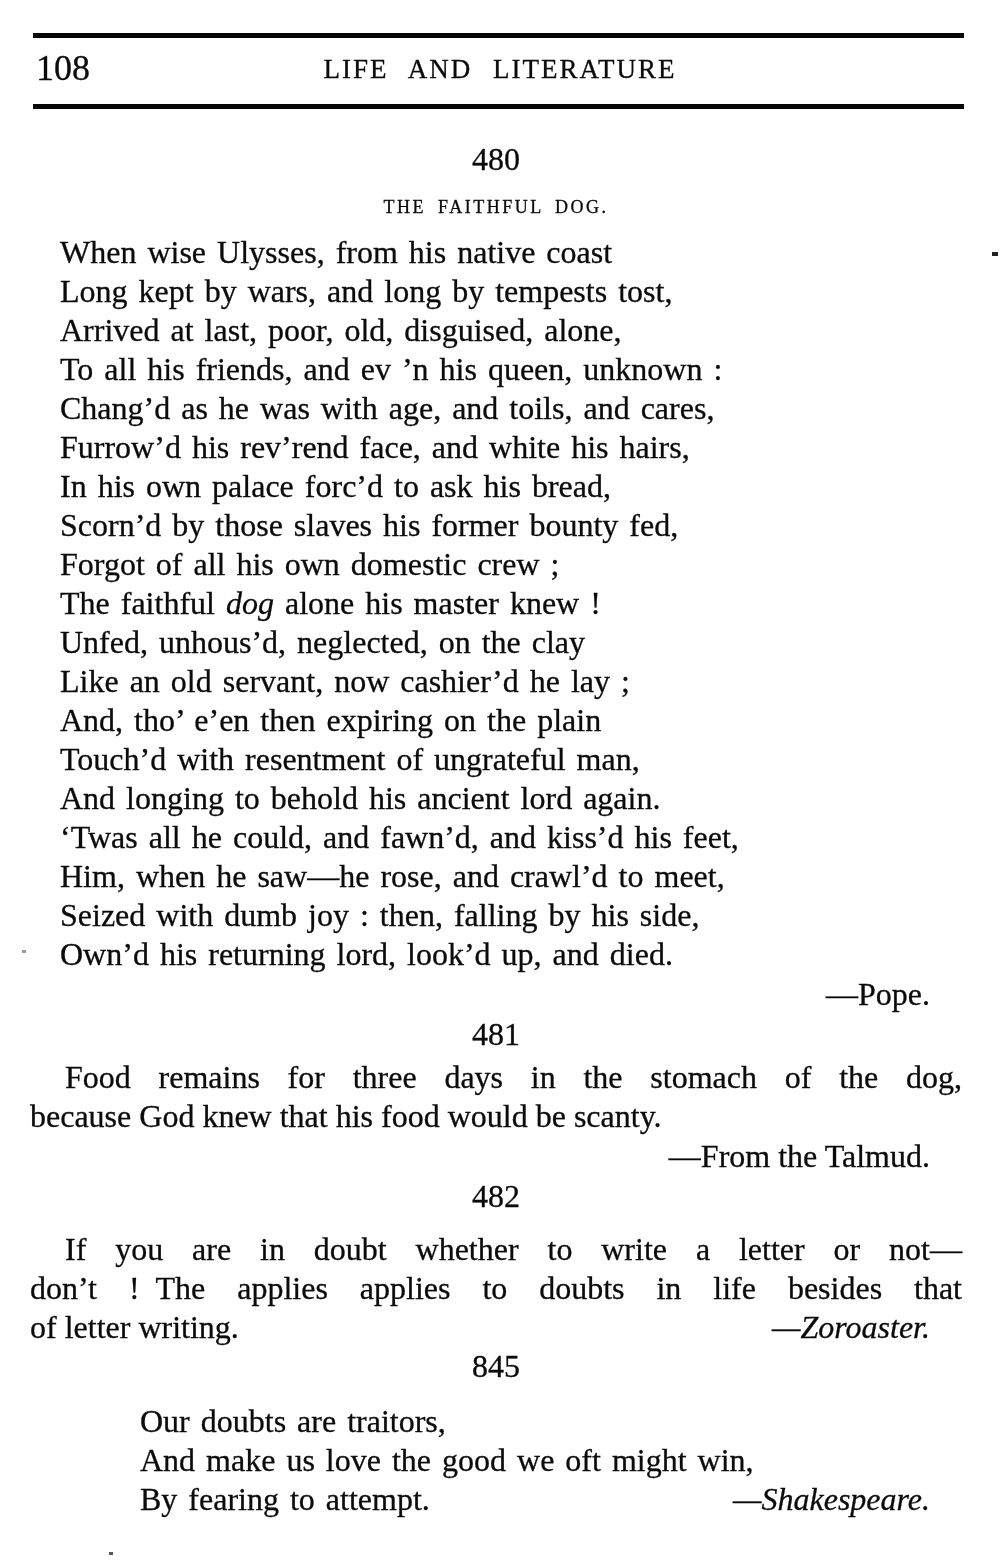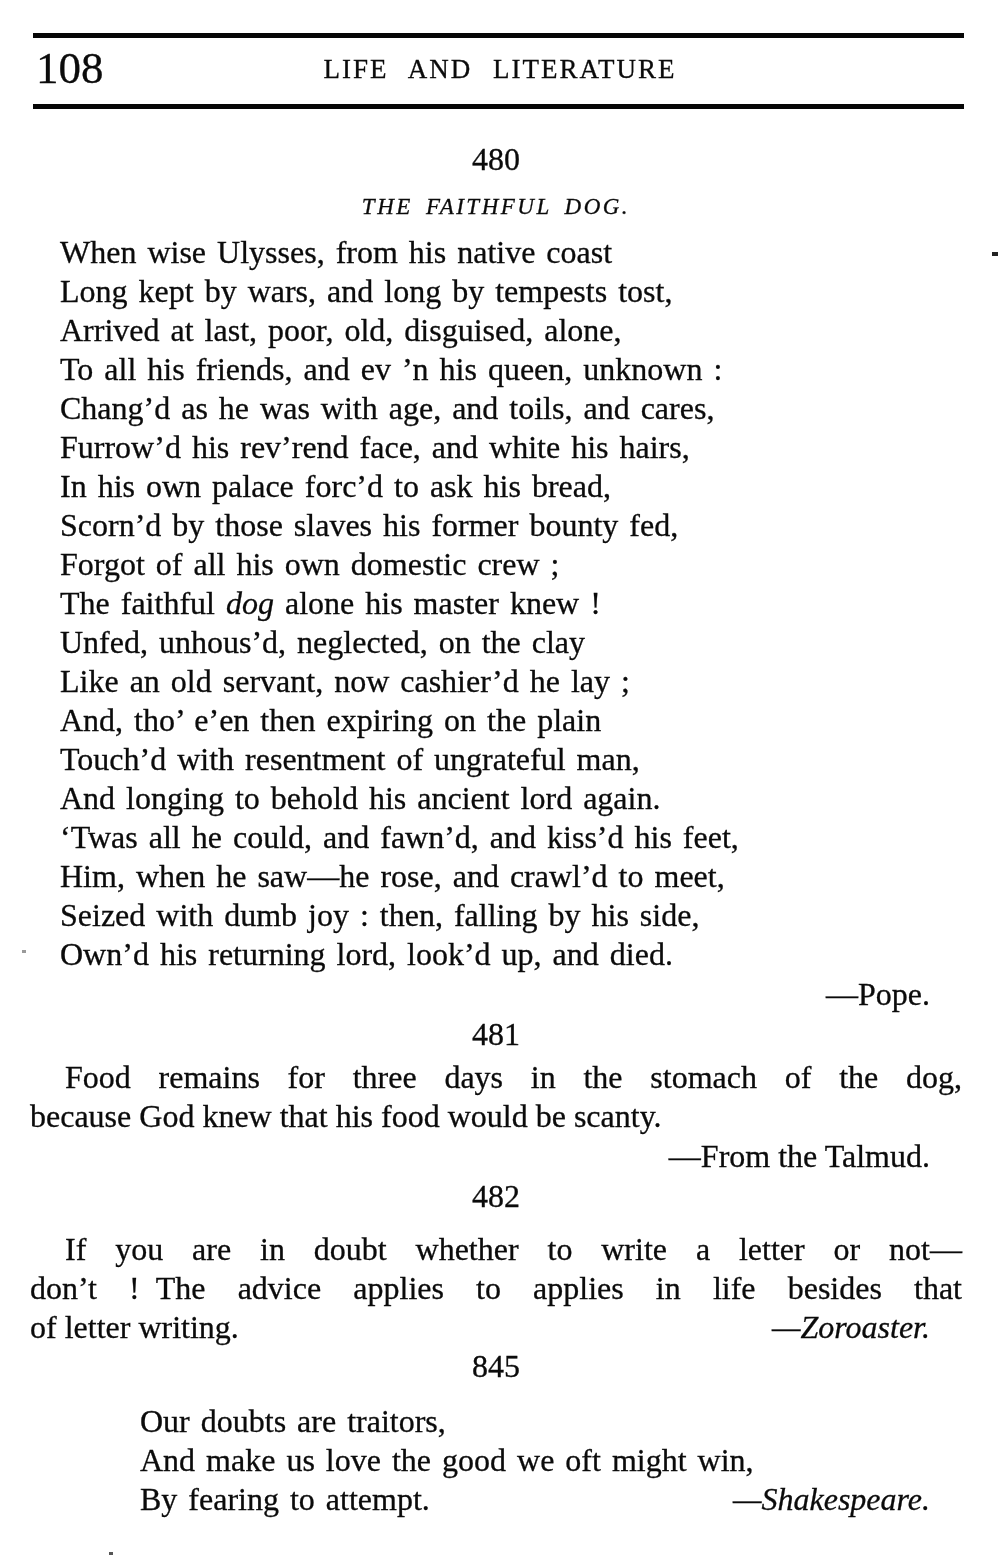--- a/index.html
+++ b/index.html
@@ -6,31 +6,31 @@
   .page{
     position:relative;width:1000px;height:1565px;background:#ffffff;
     overflow:hidden;margin:0 auto;
     font-family:"Liberation Serif","DejaVu Serif",serif;
     color:#0b0b0b;
     -webkit-text-stroke:0.3px currentColor;
   }
   .rule{position:absolute;left:33px;width:931px;height:5px;background:#060606;}
   .rule.top{top:33px;}
   .rule.bottom{top:104px;}
-  .page-number{position:absolute;left:36px;top:52px;font-size:45px;line-height:32px;}
+  .page-number{position:absolute;left:36px;top:52px;font-size:36px;line-height:32px;}
   .running-title{
     position:absolute;left:0;right:0;top:56px;text-align:center;
     font-size:27px;line-height:27px;letter-spacing:2px;word-spacing:12px;
   }
   .content{position:absolute;left:30px;top:140px;width:932px;}
   .entry-number{text-align:center;font-size:32px;line-height:39px;}
   .entry[data-id="480"] .entry-number{}
   .entry-title{
-    text-align:center;font-size:23px;line-height:24px;margin-top:16px;
-    letter-spacing:2.5px;word-spacing:5px;font-style:italic;
+    text-align:center;font-size:18px;line-height:24px;margin-top:16px;
+    letter-spacing:2.5px;word-spacing:5px;
   }
   .poem{font-size:32px;line-height:39px;word-spacing:3px;}
   .entry[data-id="480"] .poem{margin-left:30px;margin-top:14px;}
   .entry[data-id="483"] .poem{margin-left:110px;margin-top:16px;}
   .poem-line{white-space:nowrap;}
   .prose{font-size:32px;line-height:39px;margin-top:4px;}
   .entry[data-id="482"] .prose{margin-top:14px;}
   .prose-line.j{text-align:justify;text-align-last:justify;}
   .prose-line.ind{text-indent:35px;}
   .attribution{
@@ -85,21 +85,21 @@
         <div class="prose">
           <div class="prose-line j ind">Food remains for three days in the stomach of the dog,</div>
           <div class="prose-line">because God knew that his food would be scanty.</div>
         </div>
         <div class="attribution">—From the Talmud.</div>
       </div>
       <div class="entry" data-id="482">
         <div class="entry-number">482</div>
         <div class="prose">
           <div class="prose-line j ind">If you are in doubt whether to write a letter or not—</div>
-          <div class="prose-line j">don’t ! The advice applies to applies in life besides that</div>
+          <div class="prose-line j">don’t ! The applies applies to doubts in life besides that</div>
           <div class="prose-line"><span class="attr-inline">—Zoroaster.</span>of letter writing.</div>
         </div>
       </div>
       <div class="entry" data-id="483">
         <div class="entry-number">845</div>
         <div class="poem">
           <div class="poem-line">Our doubts are traitors,</div>
           <div class="poem-line">And make us love the good we oft might win,</div>
           <div class="poem-line"><span class="attr-inline">—Shakespeare.</span>By fearing to attempt.</div>
         </div>

